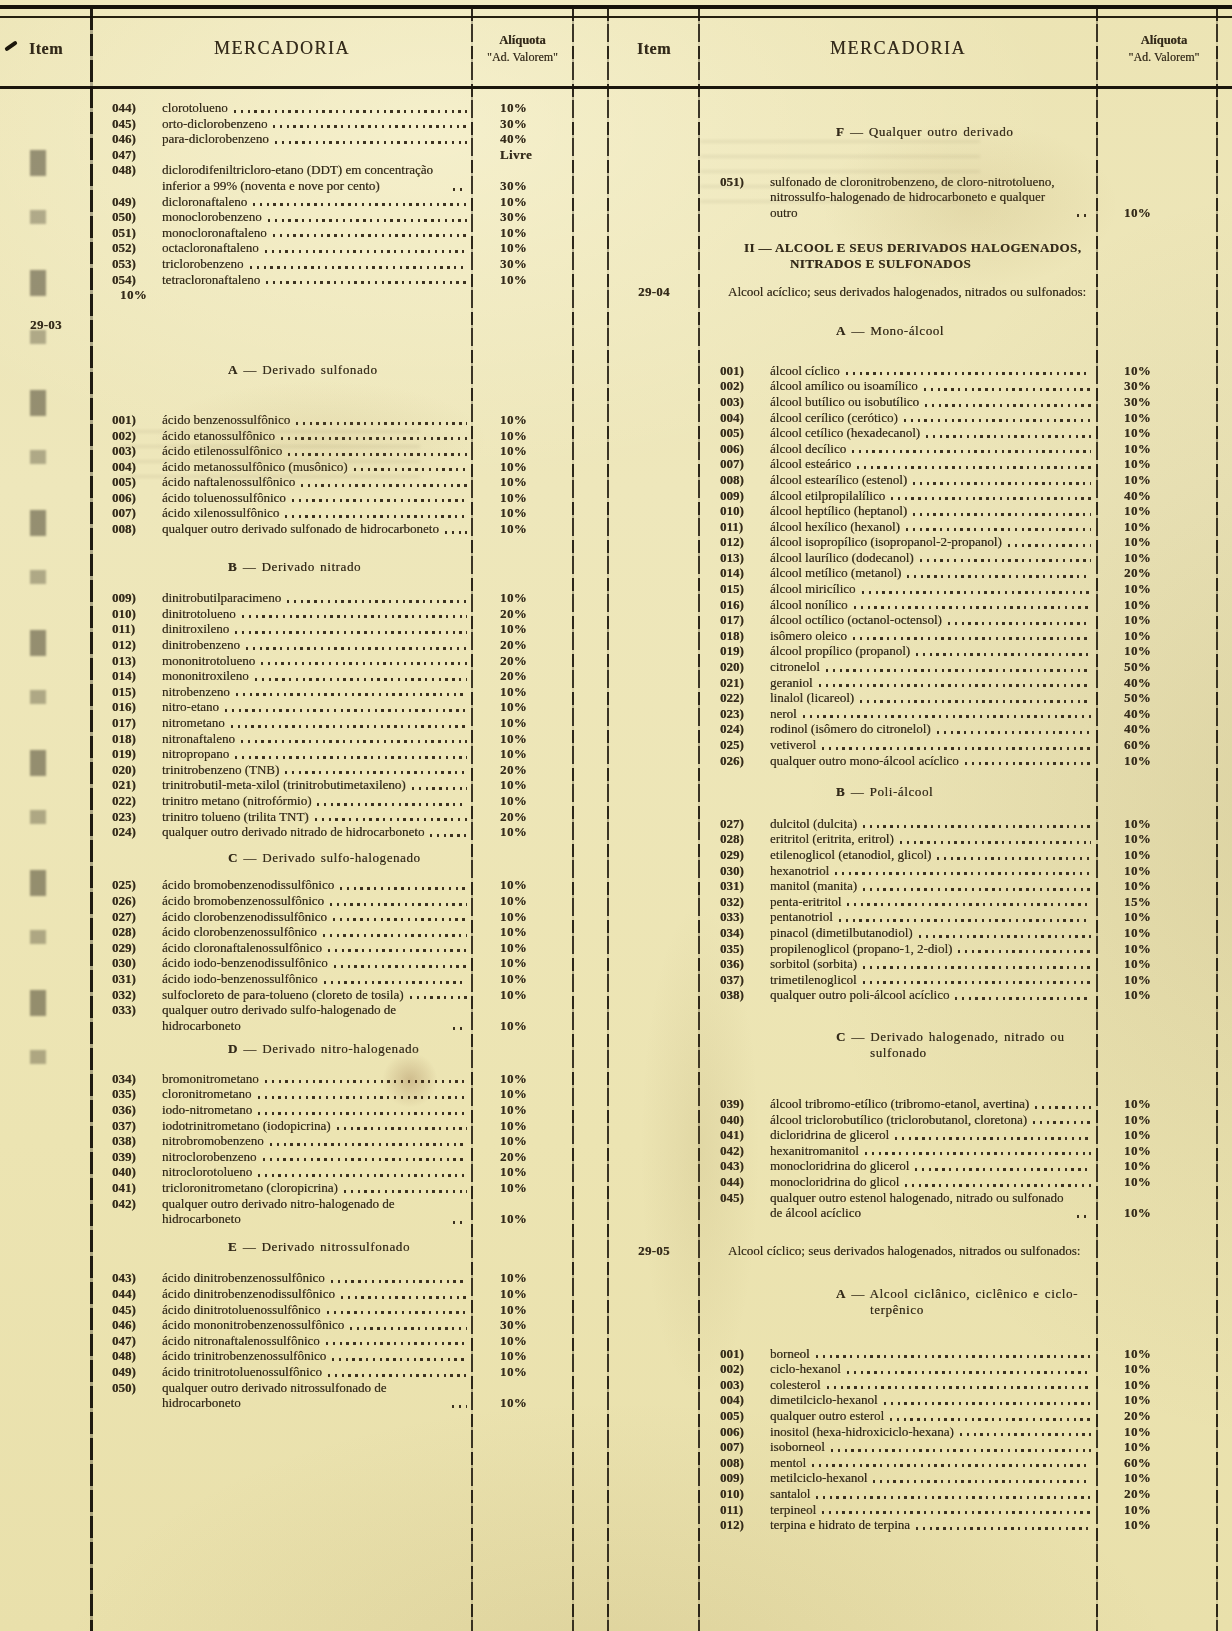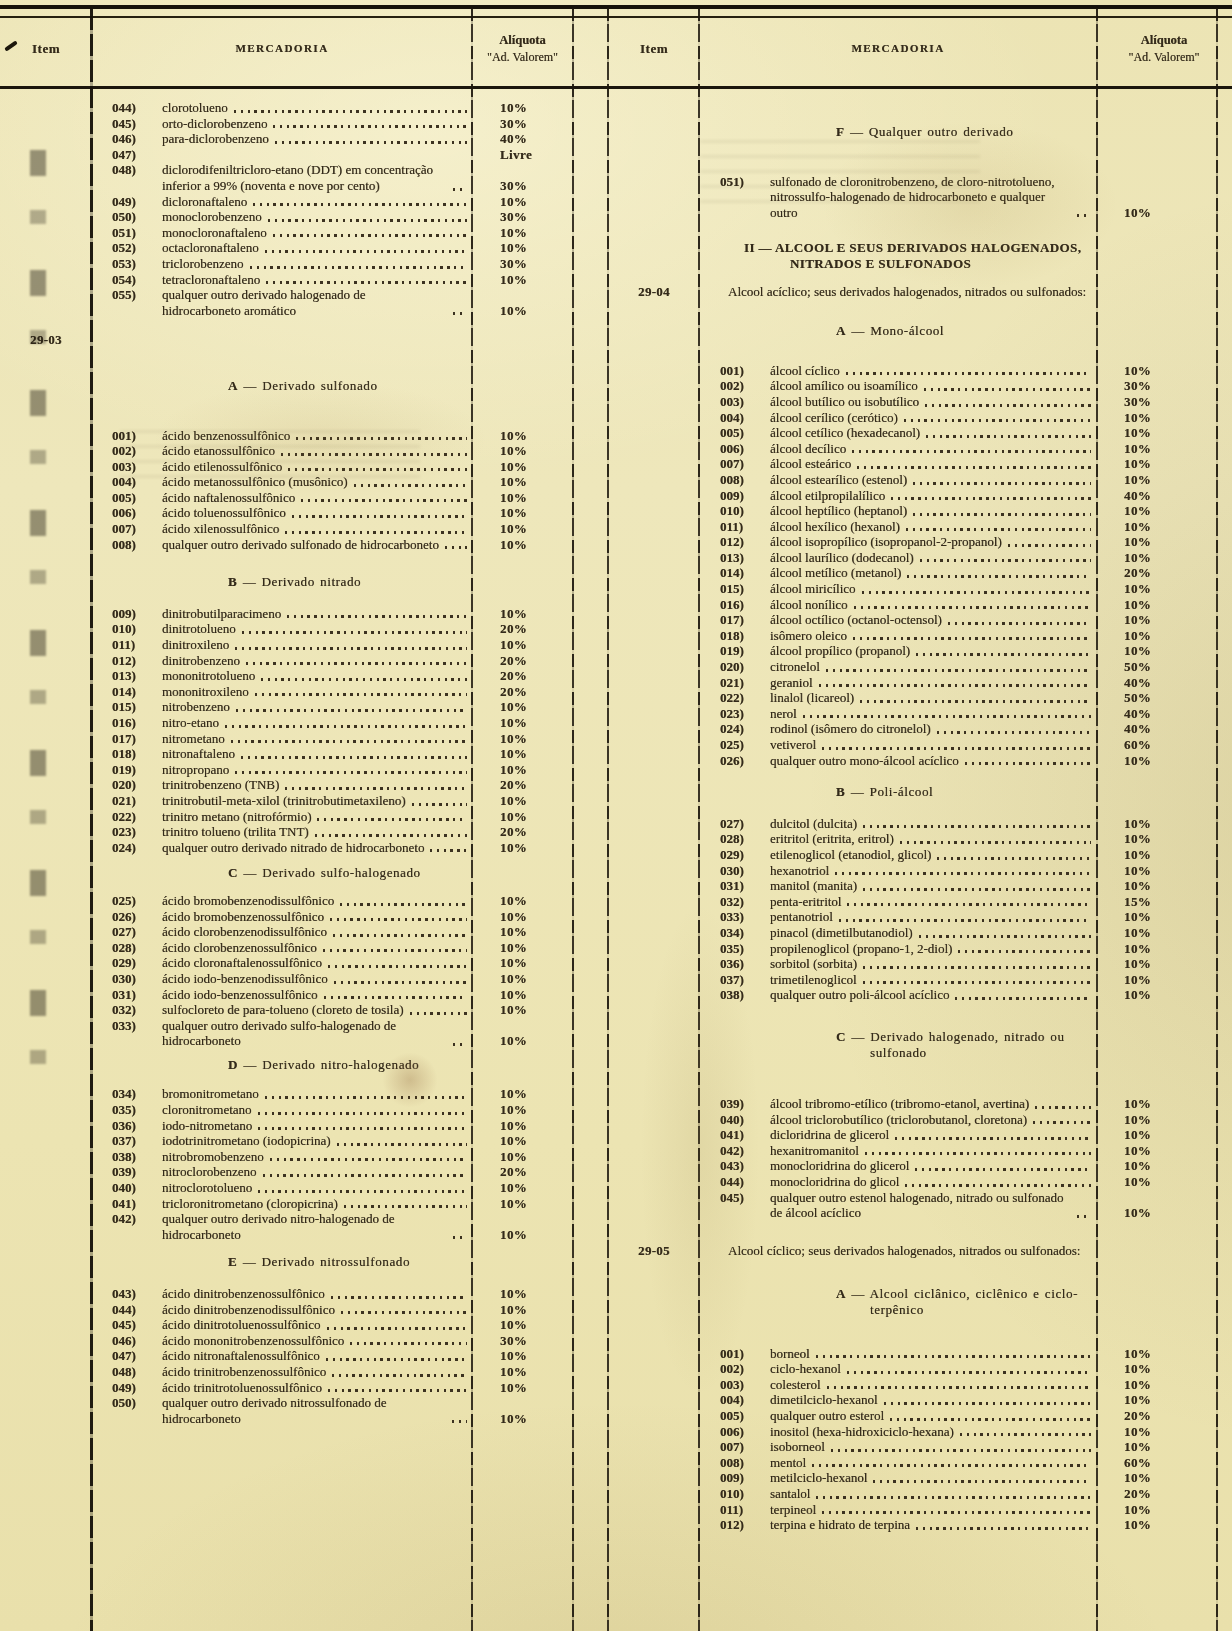--- a/index.html
+++ b/index.html
@@ -32,22 +32,22 @@
         rgba(20,16,8,.95) 0 22px, rgba(20,16,8,.3) 22px 26px);}
 
   .half{position:absolute;top:0;bottom:0;}
   .half-left{left:0;width:573px;}
   .half-right{left:608px;width:624px;}
 
   .thead{position:absolute;top:12px;left:0;right:0;height:74px;display:grid;}
   .half-left .thead{grid-template-columns:92px 380px 101px;}
   .half-right .thead{grid-template-columns:92px 396px 136px;}
   .th{display:flex;flex-direction:column;align-items:center;justify-content:center;}
-  .th-item{font-weight:bold;font-size:13px;letter-spacing:.5px;}
-  .th-merc{font-weight:bold;font-size:11px;letter-spacing:1.5px;}
+  .th-item{font-weight:bold;font-size:16px;letter-spacing:.5px;}
+  .th-merc{font-weight:normal;font-size:18px;letter-spacing:1.5px;}
   .th-aliq{font-size:12.5px;line-height:17px;font-weight:bold;}
   .th-aliq .l2{font-weight:normal;font-size:12px;}
 
   .tbody{position:absolute;top:100px;left:0;right:0;}
 
   .row{display:grid;}
   .half-left .row{grid-template-columns:92px 380px 101px;}
   .half-right .row{grid-template-columns:92px 396px 136px;}
   .cell-num{text-align:center;font-weight:bold;letter-spacing:.3px;}
   .cell-merc{padding-left:20px;padding-right:4px;}
@@ -241,29 +241,20 @@
               <div class="dflex">
                 <span class="itx">tetracloronaftaleno</span>
                 <span class="lead"></span>
               </div>
             </div>
           </div>
           <div class="cell-rate">10%</div>
         </div>
         <div class="row">
           <div class="cell-num"></div>
-          <div class="cell-merc">
-            <div class="item-grid">
-              <span class="num">055)</span>
-              <div class="dflex">
-                <span class="itx">qualquer outro derivado halogenado de hidrocarboneto aromático</span>
-                <span class="lead"></span>
-              </div>
-            </div>
-          </div>
           <div class="cell-rate">10%</div>
         </div>
         <div class="sp" style="height: 14px;"></div>
         <div class="row">
           <div class="cell-num">29-03</div>
           <div class="cell-rate"></div>
         </div>
         <div class="sp" style="height: 30px;"></div>
         <div class="row">
           <div class="cell-num"></div>

